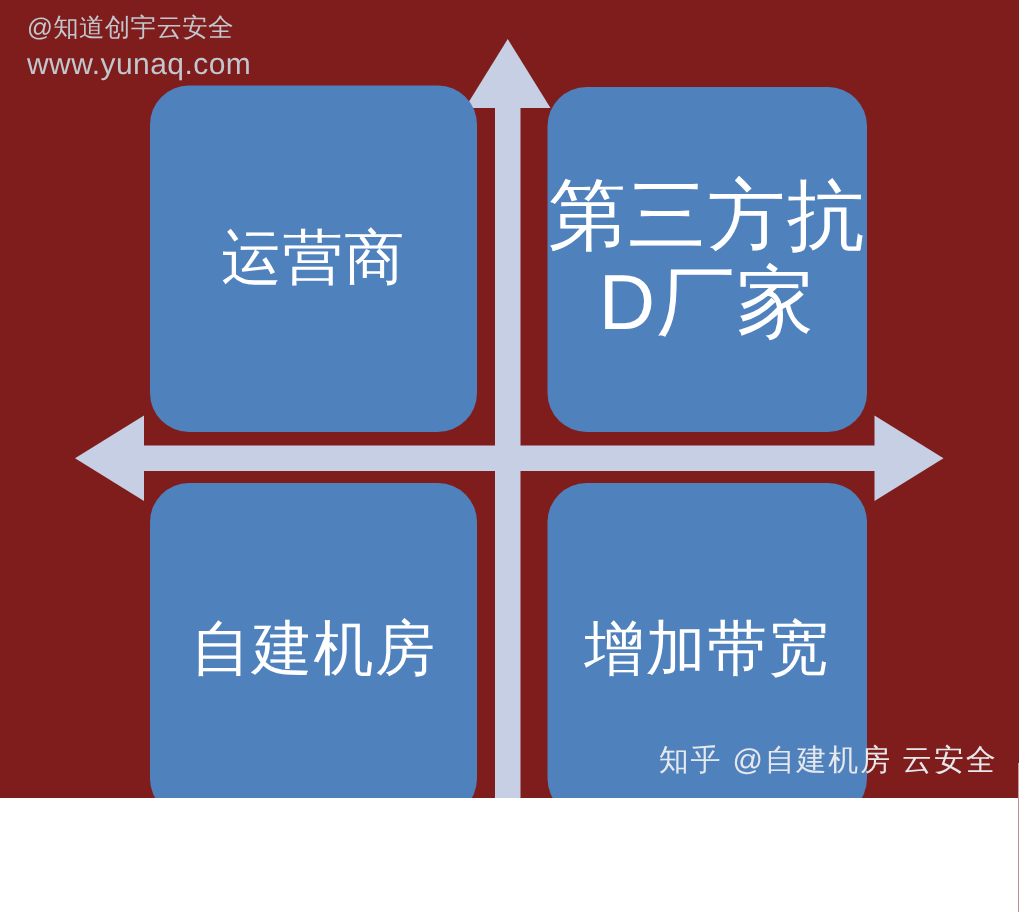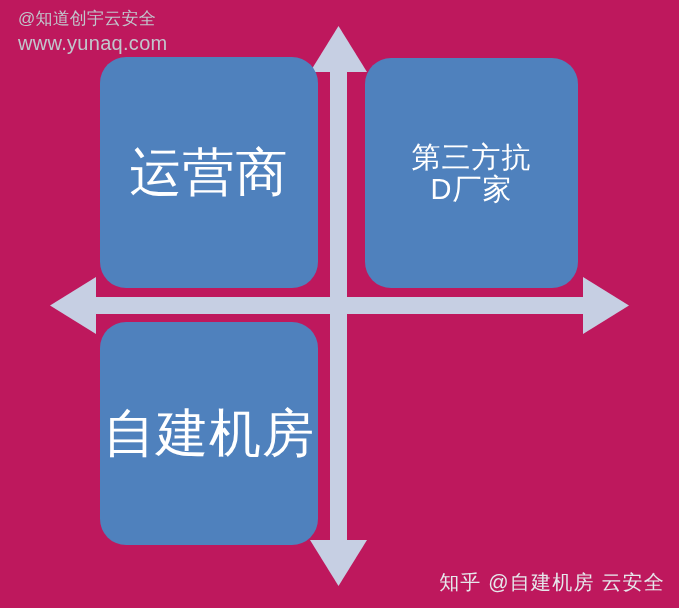--- a/index.html
+++ b/index.html
@@ -8,22 +8,22 @@
     padding: 0;
     background: #ffffff;
   }
   body {
     font-family: "Liberation Sans", "DejaVu Sans", sans-serif;
   }
 
   #canvas {
     position: relative;
     width: 679px;
-    height: 608px;
-    background: #be185d;
+    height: 532px;
+    background: #7f1d1d;
     overflow: hidden;
   }
 
   
   .watermark-tl {
     position: absolute;
     left: 18px;
     top: 8px;
     color: #c9cdd4;
     line-height: 1.32;
@@ -70,33 +70,33 @@
     border-radius: 26px;
     display: flex;
     align-items: center;
     justify-content: center;
     text-align: center;
     color: #ffffff;
     box-sizing: border-box;
   }
   .quad-label {
     display: block;
-    font-size: 52px;
+    font-size: 40px;
     line-height: 1.16;
     letter-spacing: 1px;
     font-weight: 400;
     white-space: pre-line;
   }
 
   #box-tl { left: 100px;  top: 57px;  width: 218px; height: 231px; }
   #box-tr { left: 365px;  top: 58px;  width: 213px; height: 230px; }
   #box-bl { left: 100px;  top: 322px; width: 218px; height: 223px; }
   #box-br { left: 365px;  top: 322px; width: 213px; height: 223px; }
 
-  #box-tr .quad-label { font-size: 29px; line-height: 1.12; }
+  #box-tr .quad-label { font-size: 52px; line-height: 1.12; }
 </style>
 </head>
 <body>
 
 <div id="canvas">
 
   <div class="watermark-tl">
     <span class="wm-line1">@知道创宇云安全</span>
     <span class="wm-line2">www.yunaq.com</span>
   </div>
@@ -122,16 +122,19 @@
 
   <div id="box-tr" class="quad-box">
     <span class="quad-label">第三方抗
 D厂家</span>
   </div>
 
   <div id="box-bl" class="quad-box">
     <span class="quad-label">自建机房</span>
   </div>
 
+  <div id="box-br" class="quad-box">
+    <span class="quad-label">增加带宽</span>
+  </div>
 
   <div class="watermark-br">知乎 @自建机房 云安全</div>
 
 </div>
 
 </body></html>

